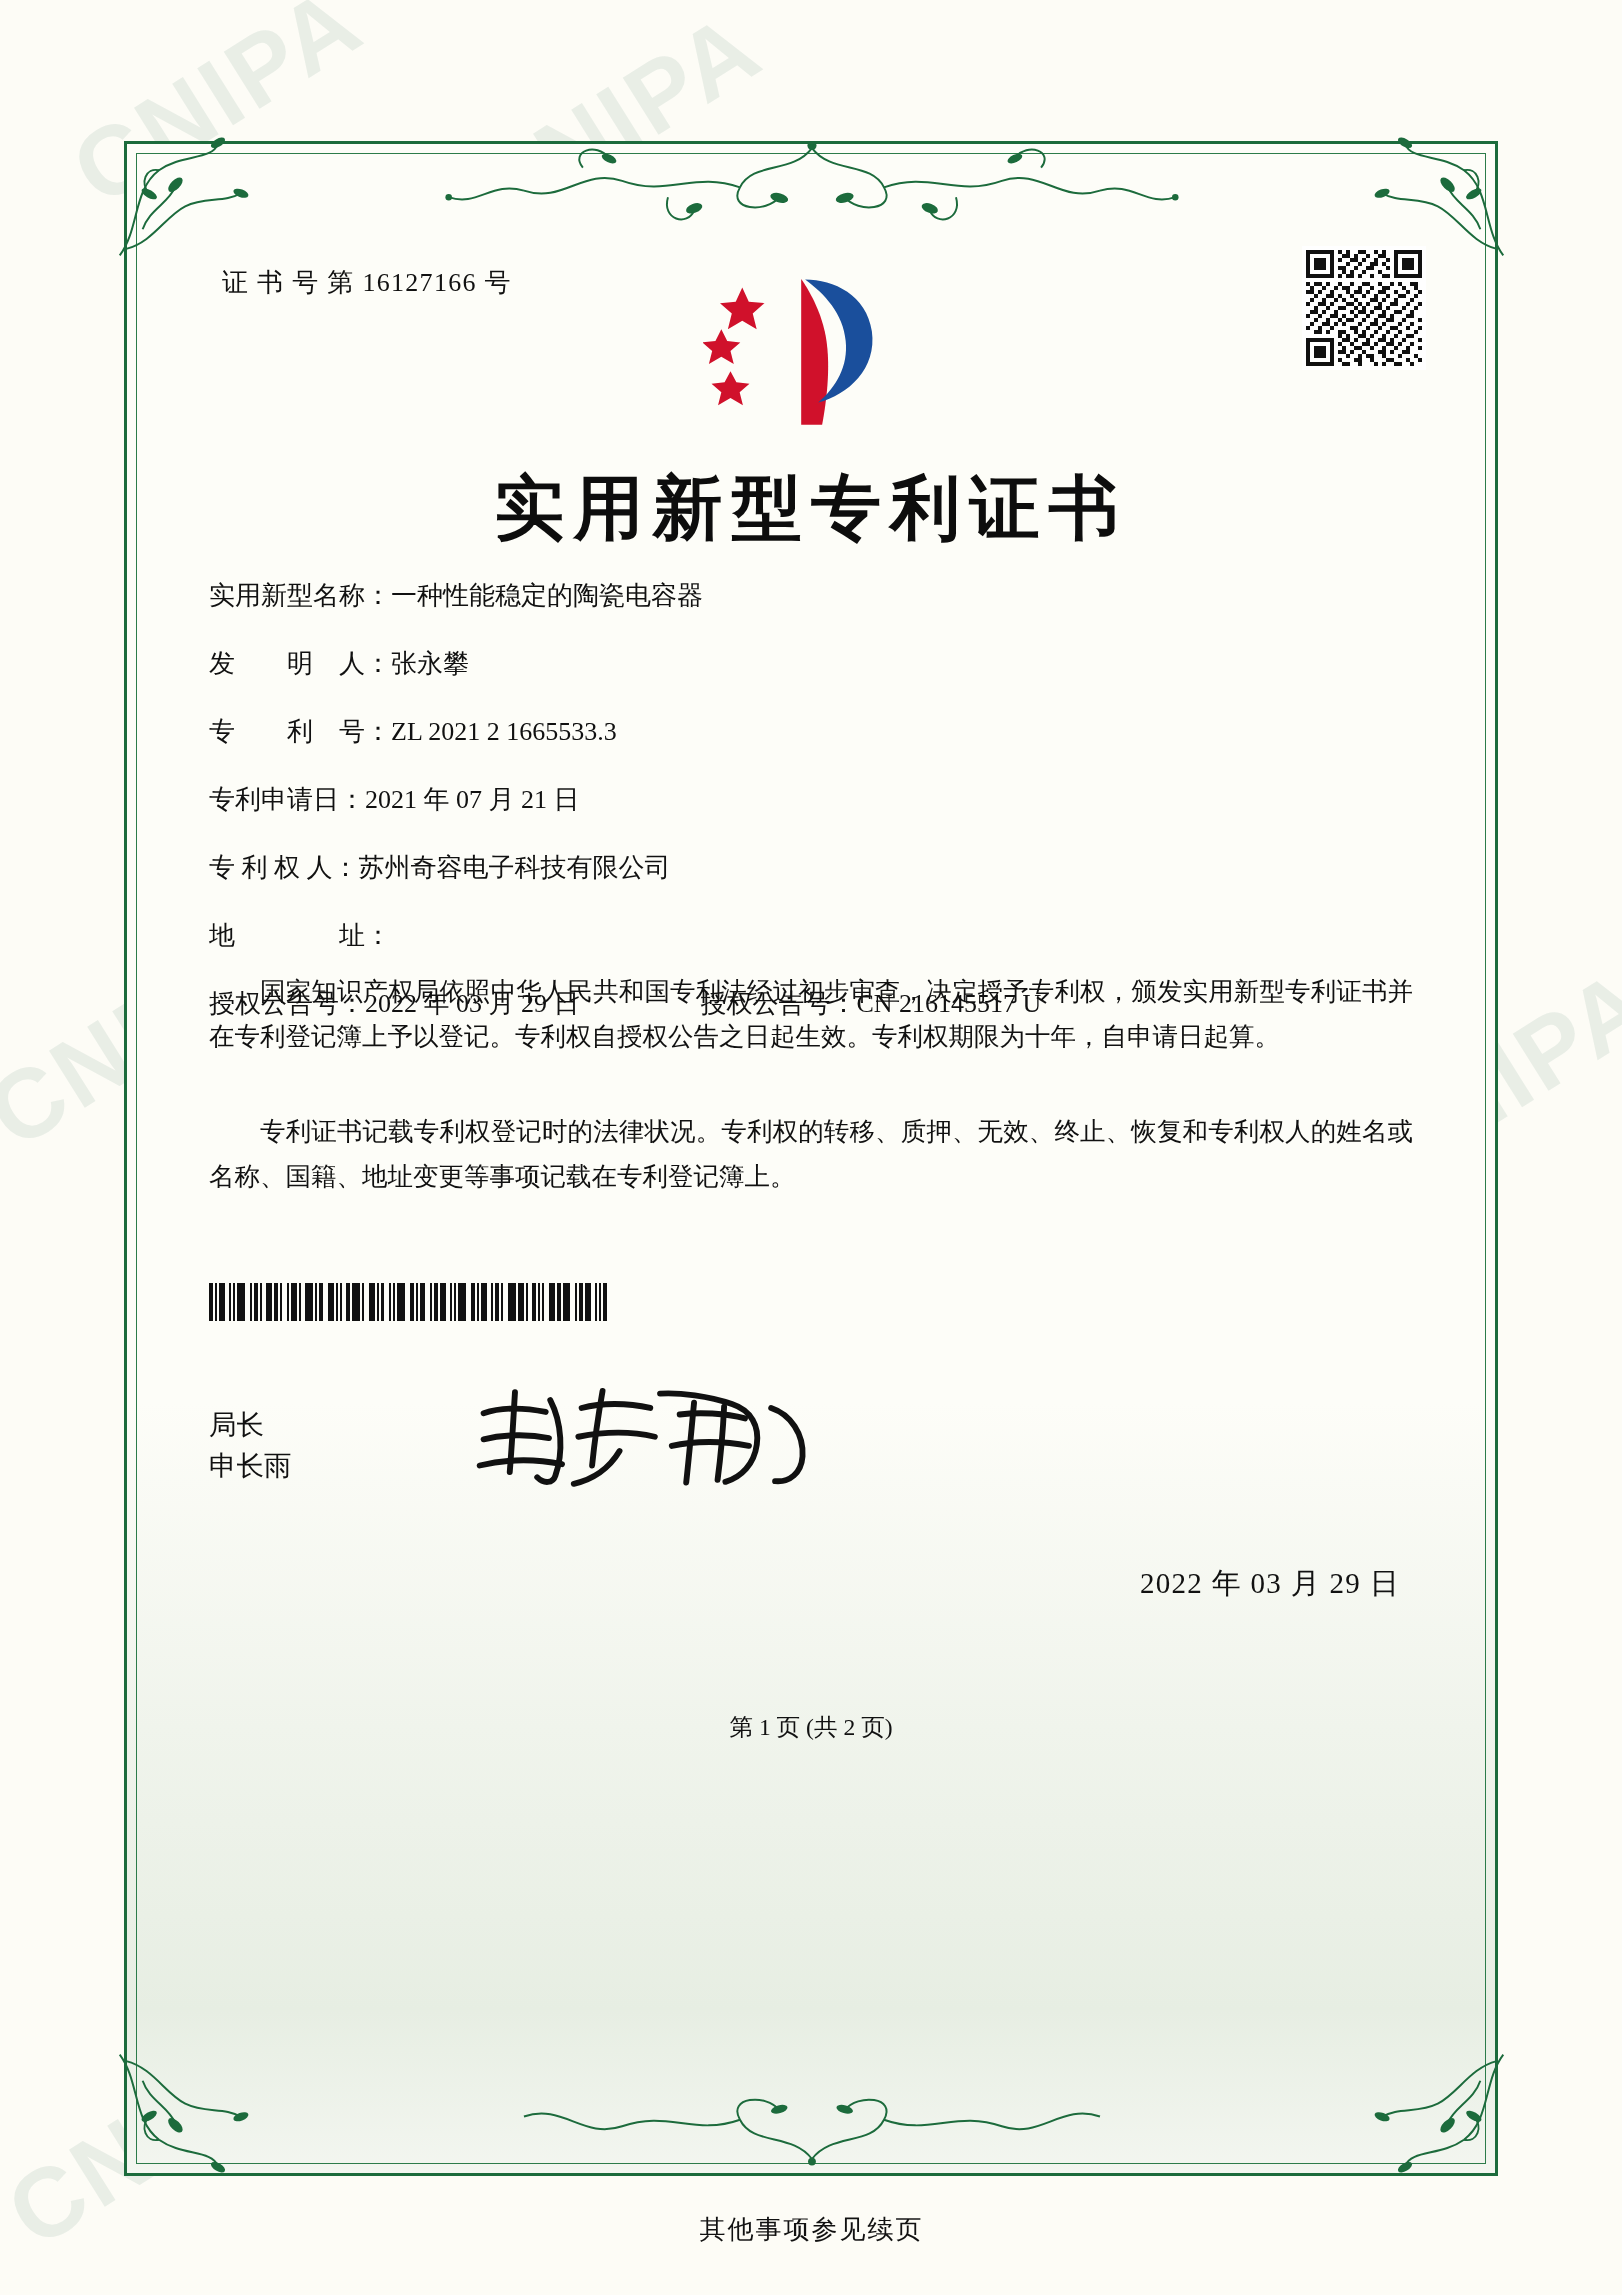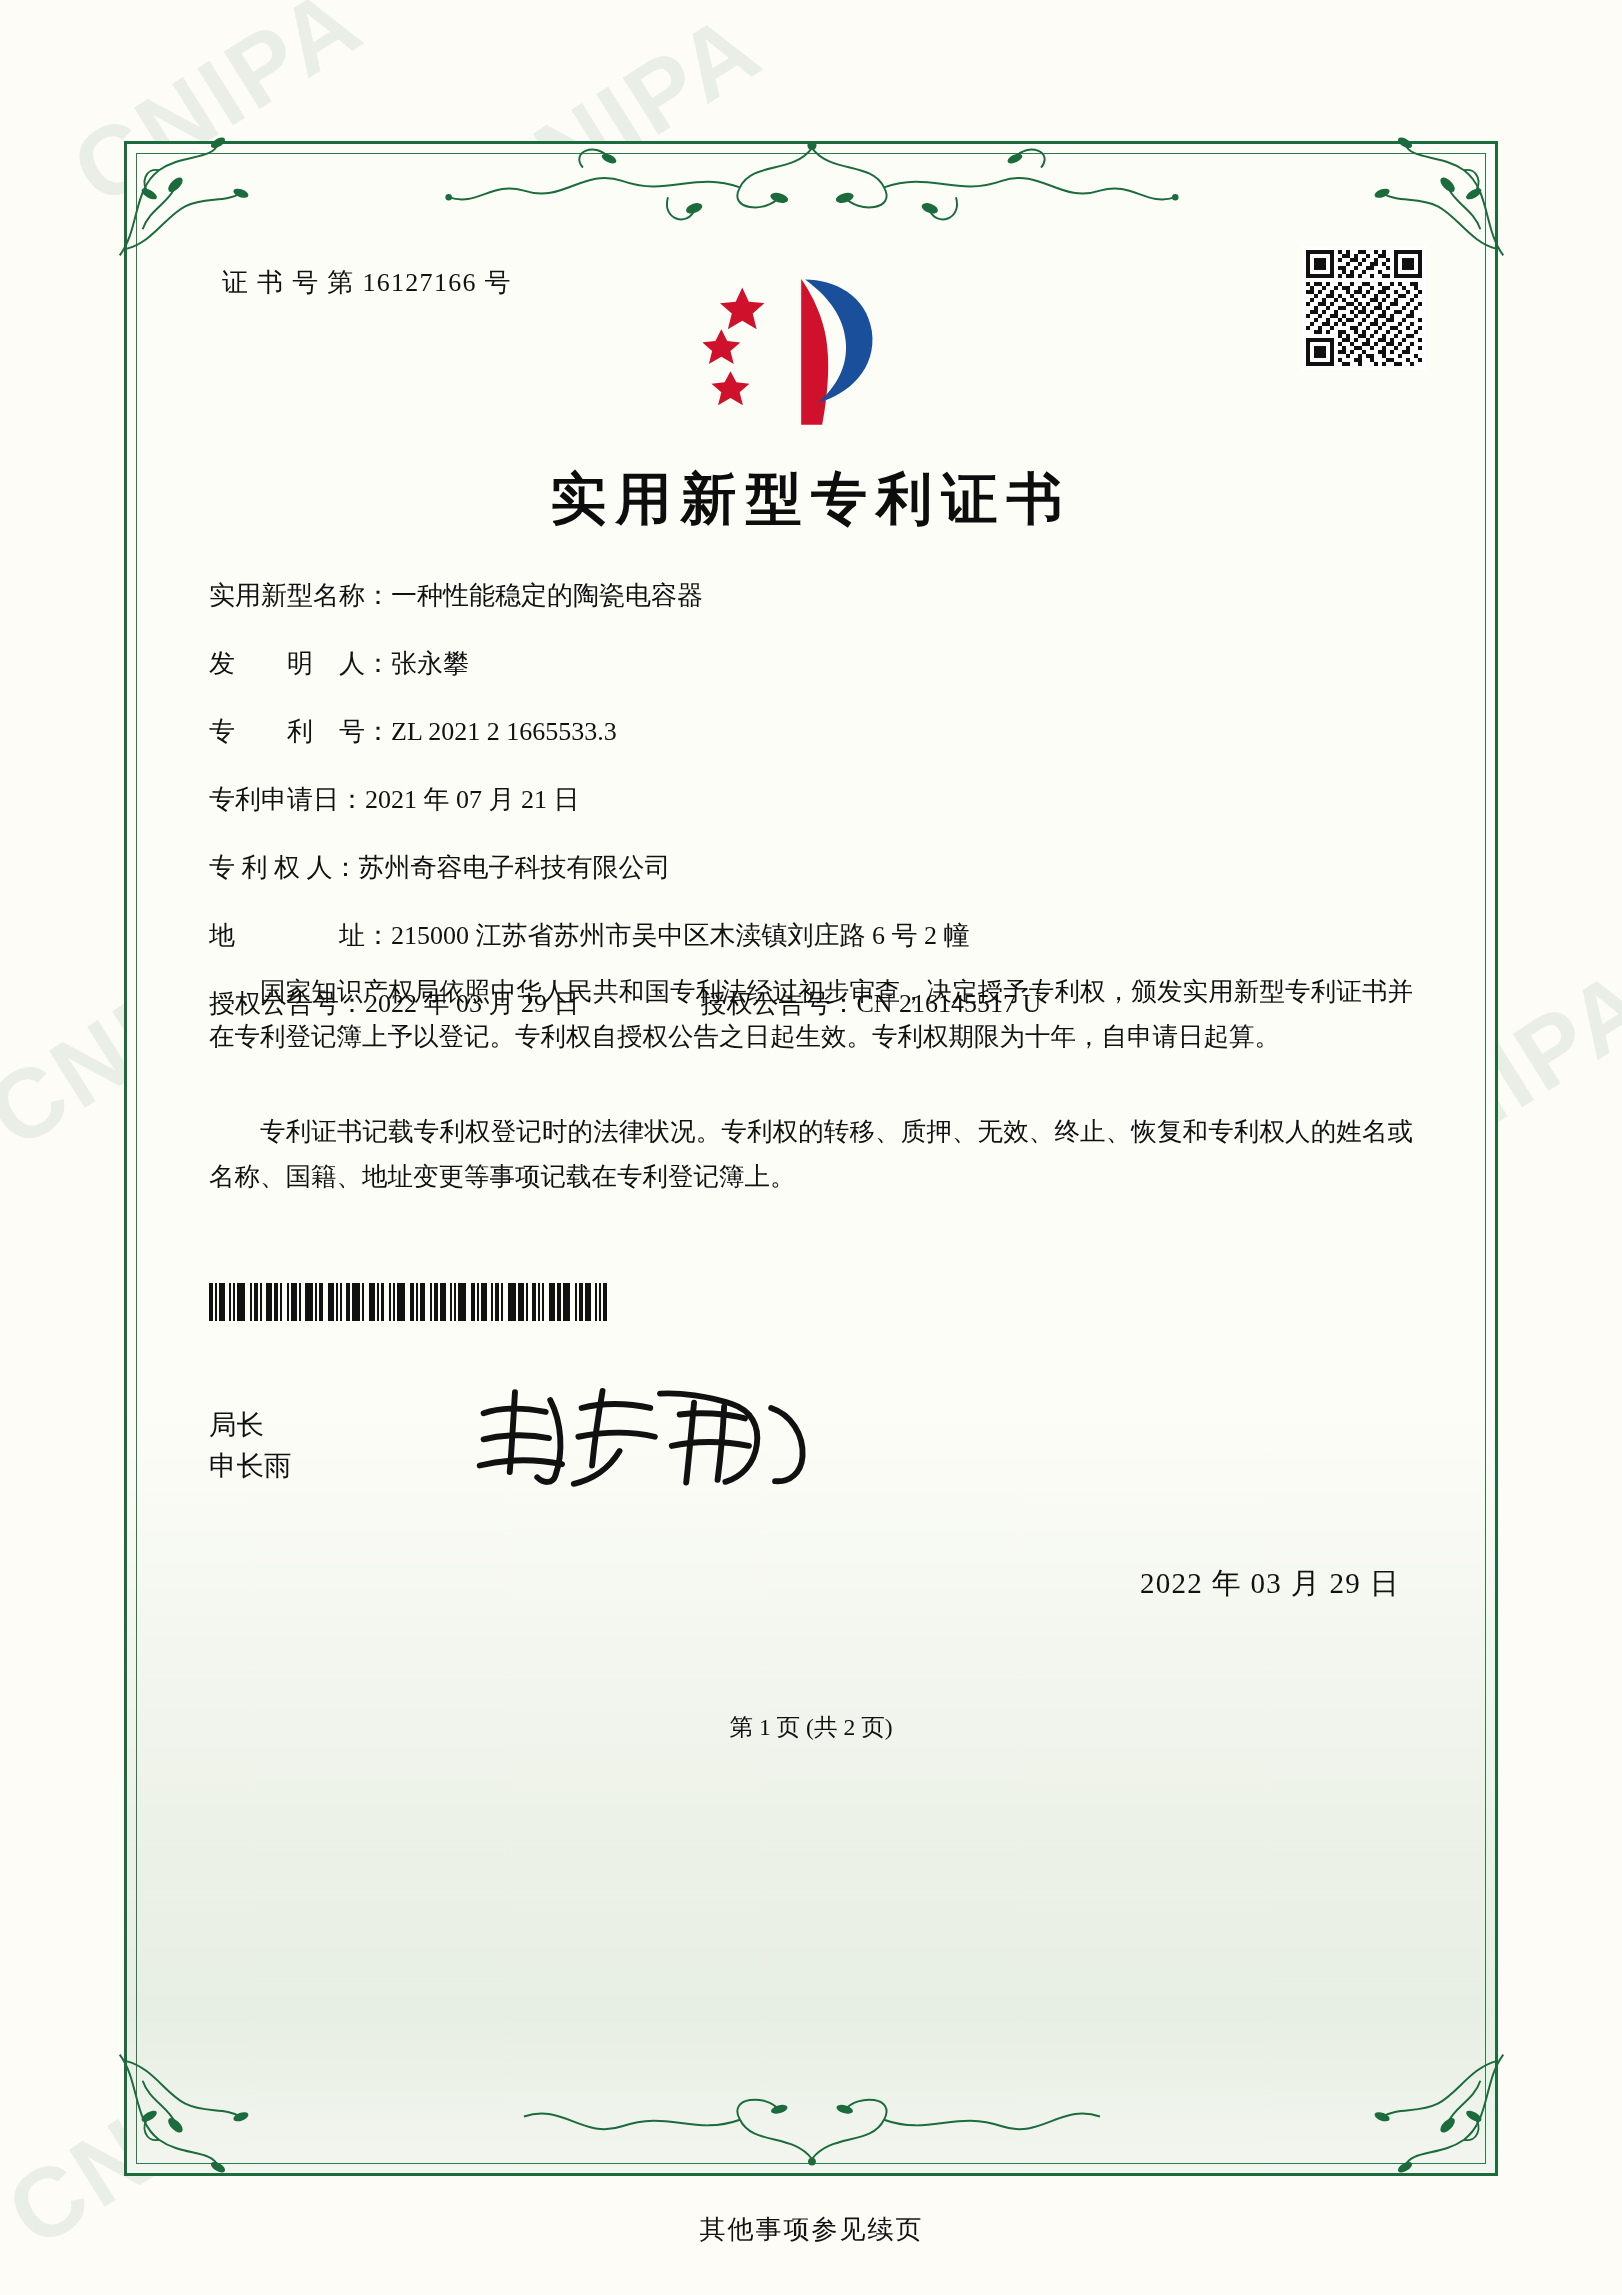--- a/index.html
+++ b/index.html
@@ -49,21 +49,21 @@
     position:absolute;right:72px;top:105px;width:124px;height:124px;
     background:#fff;padding:3.9px;box-sizing:border-box;
   }
   .qr svg{display:block;}
 
   .logo{position:absolute;left:50%;transform:translateX(-50%);top:115px;width:216px;height:190px;}
 
   .doc-title{
     position:absolute;left:0;right:0;top:321px;
     text-align:center;
-    font-size:56px;
+    font-size:70px;
     font-weight:bold;
     letter-spacing:9.2px;
     color:#0d0d0d;
     font-family:"DejaVu Serif", serif;
   }
 
   .fields{position:absolute;left:85px;top:435px;width:1204px;}
   .field{
     display:flex;align-items:baseline;
     font-size:26px;color:#111;margin-bottom:29px;line-height:1.5;
@@ -484,21 +484,20 @@
     <div class="field">
       <span class="f-label">专利申请日：</span>
       <span class="f-value">2021 年 07 月 21 日</span>
     </div>
     <div class="field">
       <span class="f-label">专 利 权 人：</span>
       <span class="f-value">苏州奇容电子科技有限公司</span>
     </div>
     <div class="field">
       <span class="f-label">地　　　　址：</span>
-      <span class="f-value">215000 江苏省苏州市吴中区木渎镇刘庄路 6 号 2 幢</span>
     </div>
     <div class="field two">
       <span class="f-label">授权公告号：</span>
       <span class="f-value">2022 年 03 月 29 日</span>
       <span class="gap"></span>
       <span class="f-label">授权公告号：</span>
       <span class="f-value">CN 216145517 U</span>
     </div>
   </div>
 

